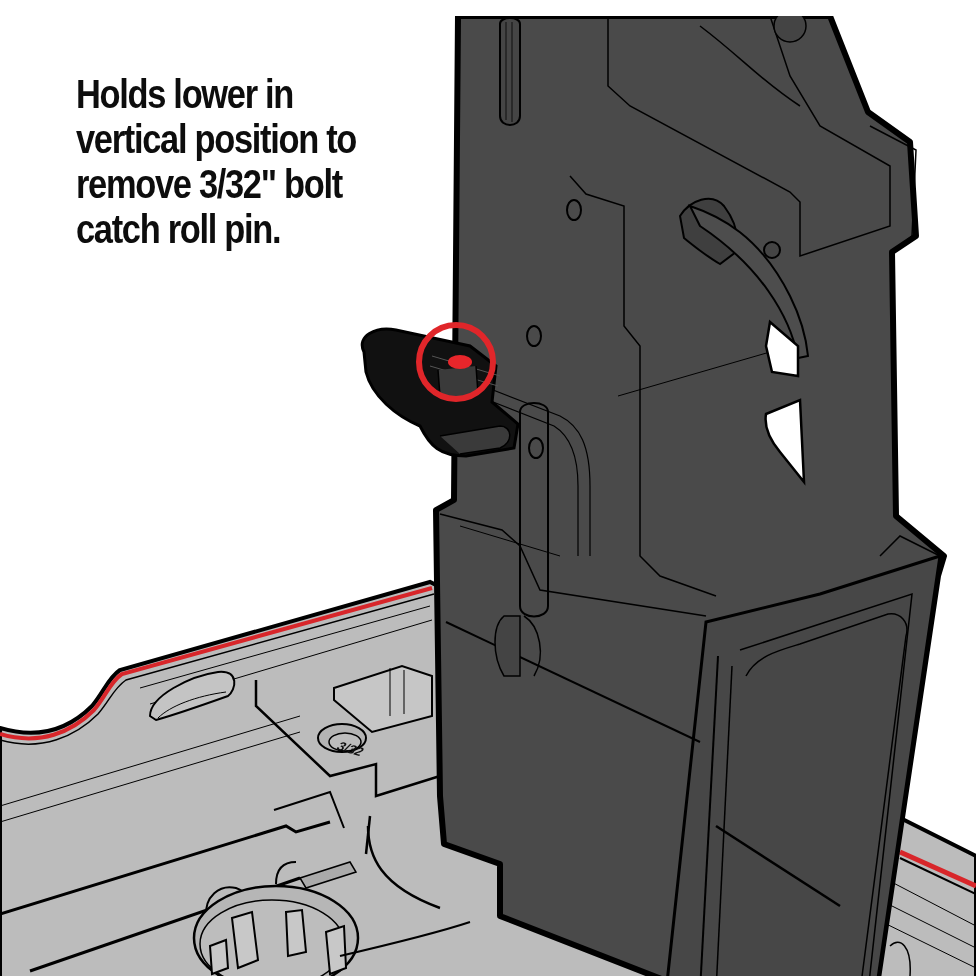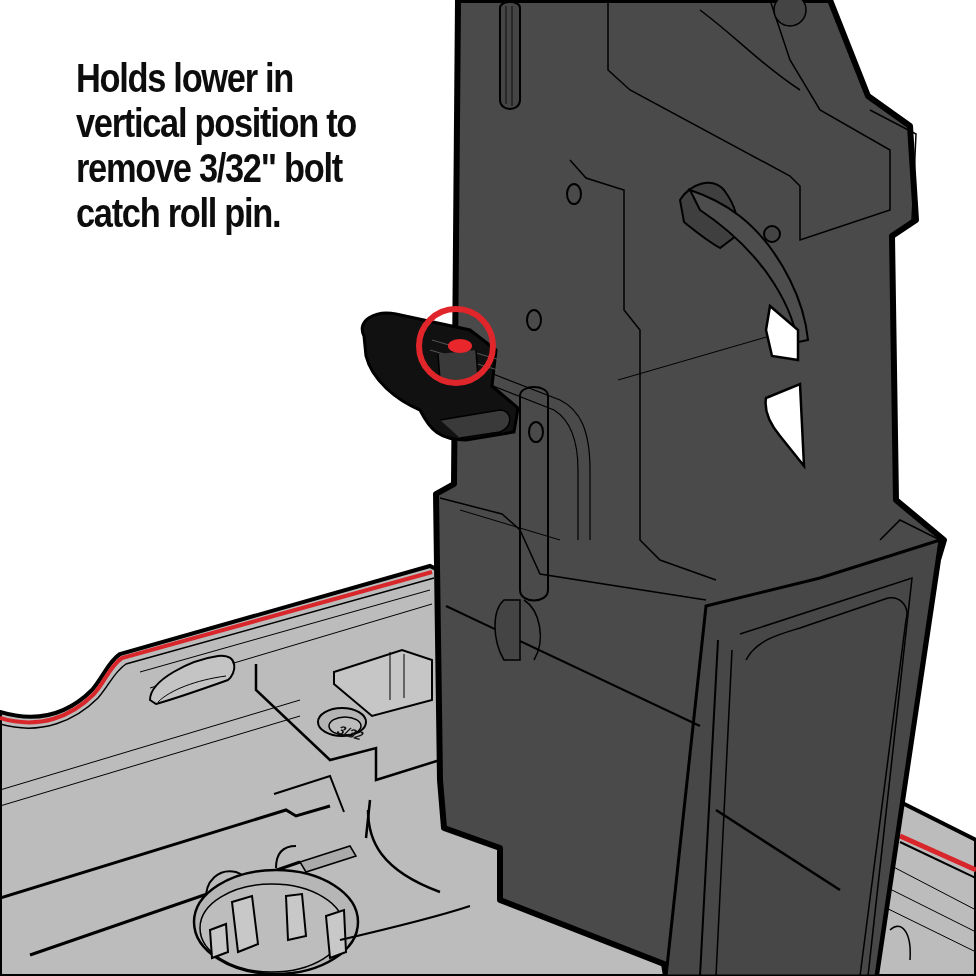--- a/index.html
+++ b/index.html
@@ -1,17 +1,17 @@
 <!DOCTYPE html>
 <html><head>
   <meta charset="utf-8">
   <style>
     html, body { margin: 0; padding: 0; background: #ffffff; }
     body { width: 976px; height: 976px; position: relative; overflow: hidden; }
-    #stage { position: absolute; left: 0; top: 0; width: 976px; height: 716px; text-decoration: underline; }
+    #stage { position: absolute; left: 0; top: 16px; width: 976px; height: 716px; text-decoration: underline; }
     #stage svg { position: absolute; left: 0; top: 0; }
     .caption {
       position: absolute;
       left: 76px; top: 56px;
       width: 360px;
       font-family: "Liberation Sans", sans-serif;
       font-weight: bold;
       font-size: 40px;
       line-height: 45px;
       letter-spacing: -1.5px;

